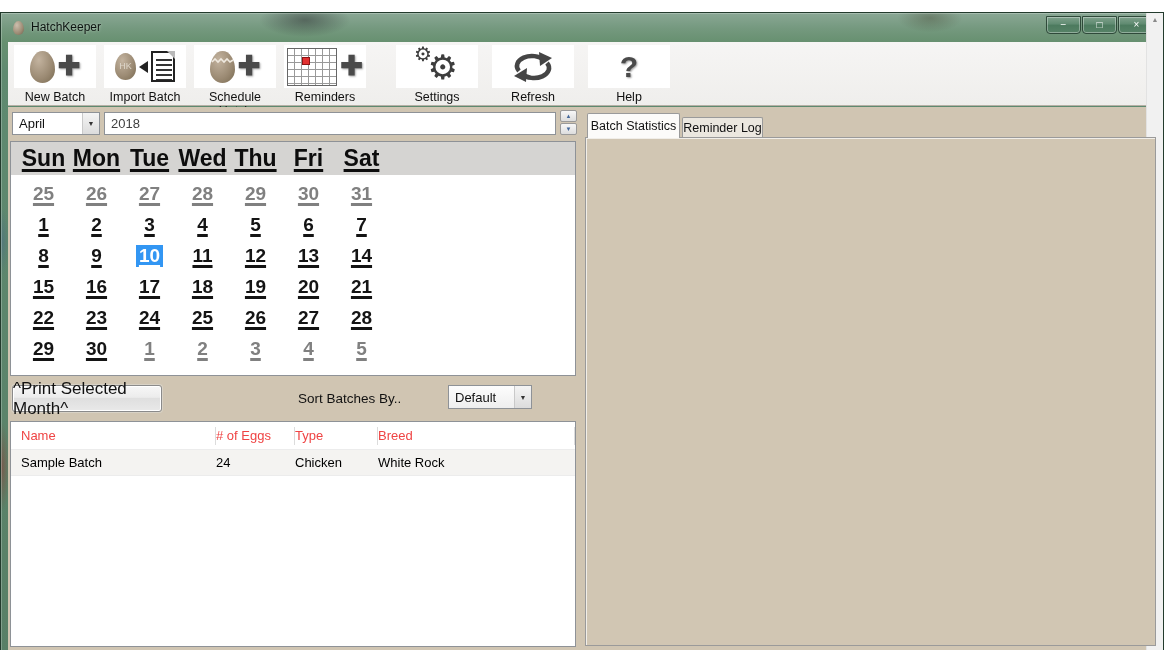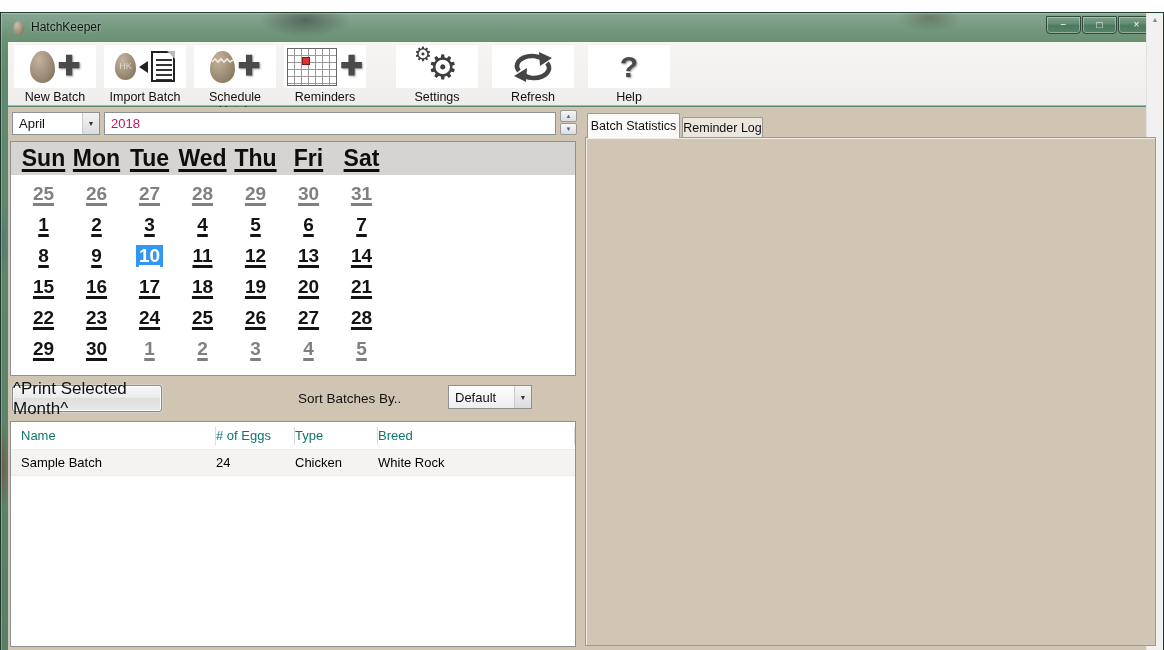--- a/index.html
+++ b/index.html
@@ -55,42 +55,42 @@
   .gears .g1 { position:absolute; right:2px; top:2px; font-size:34px; color:#3d3d3d; line-height:38px; }
   .gears .g2 { position:absolute; left:0px; top:-4px; font-size:20px; color:#3d3d3d; }
   .qmark { font-size:30px; font-weight:bold; color:#4a4a4a; text-shadow:1px 1px 2px rgba(0,0,0,.4); }
   
   .main-bg { position:absolute; left:8px; top:95px; width:1148px; height:545px; background:#d0c5b2; }
   
   .combo { position:absolute; background:#fff; border:1px solid #8e9297; display:flex; align-items:center; font-size:13px; color:#111; padding-left:6px; cursor:default; }
   .combo .cval { flex:1; white-space:pre; }
   .combo .carrow { width:17px; height:100%; display:flex; align-items:center; justify-content:center;
     background:linear-gradient(180deg,#f4f4f4,#dcdcdc); border-left:1px solid #c9c9c9; font-size:7px; color:#333; flex:none;}
-  .textfield { position:absolute; background:#fff; border:1px solid #8e9297; font-size:13px; color:#be185d; padding:3px 6px 0; }
+  .textfield { position:absolute; background:#fff; border:1px solid #8e9297; font-size:13px; color:#404040; padding:3px 6px 0; }
   .spin-stack { position:absolute; display:flex; flex-direction:column; gap:1px; }
   .spin-btn { width:17px; height:12px; background:linear-gradient(180deg,#f7f7f7,#ddd); border:1px solid #9a9a9a; border-radius:2px;
     font-size:6px; color:#44689b; display:flex; align-items:center; justify-content:center; line-height:1; }
   .calendar { position:absolute; left:10px; top:129px; width:566px; height:235px; background:#fff; border:1px solid #8e9297; }
   .cal-header { height:33px; background:#d5d4d2; display:flex; align-items:center; padding-left:6px; }
   .cal-dow { width:53px; text-align:center; font-size:23px; font-weight:bold; color:#0d0d0d;
     text-decoration:underline; text-decoration-thickness:3px; text-underline-offset:3px; }
   .cal-grid { display:grid; grid-template-columns:repeat(7,53px); margin-left:6px; margin-top:3px; }
   .cal-day { height:31px; display:flex; align-items:center; justify-content:center; font-size:19px; font-weight:bold; color:#141414;
     text-decoration:underline; text-decoration-thickness:2.5px; text-underline-offset:3px; cursor:default; }
   .cal-day.muted { color:#808080; }
   .cal-day.selected { color:#fff; }
   .cal-day.selected .dnum { background:#3296f3; padding:0 3px; }
   .btn { background:linear-gradient(180deg,#f7f7f7 0%,#ececec 45%,#dfdfdf 50%,#e9e9e9 100%);
     border:1px solid #8a8a8a; border-radius:3px; box-shadow:inset 0 0 0 1px #fbfbfb; font-size:17px; color:#111;
     display:flex; align-items:center; justify-content:center; cursor:default; }
   .print-btn { position:absolute; left:12px; top:373px; width:150px; height:27px; box-shadow:inset 0 0 0 1px #fff,0 0 0 1px #d8d2c6; }
   .sort-label { position:absolute; left:298px; top:379px; font-size:13.5px; color:#111; }
   .batch-table { position:absolute; left:10px; top:409px; width:566px; height:226px; background:#fff; border:1px solid #8e9297; font-size:13px; }
   .bt-header { display:flex; height:28px; align-items:center; border-bottom:1px solid #ececec; }
-  .bt-header .th { height:18px; line-height:18px; border-right:1px solid #dcdcdc; color:#0f766e; }
+  .bt-header .th { height:18px; line-height:18px; border-right:1px solid #dcdcdc; color:#ef4444; }
   .bt-row { display:flex; height:26px; align-items:center; background:#f4f3f1; border-bottom:1px solid #ececec; }
   .c0 { width:205px; padding-left:10px; } .c1 { width:79px; } .c2 { width:83px; } .c3 { flex:1; }
   
   .tab { position:absolute; border:1px solid #9a9a9a; border-bottom:none; border-radius:2px 2px 0 0; font-size:12.5px; color:#111;
     display:flex; align-items:center; justify-content:center; cursor:default; }
   .tab.active { left:587px; top:101px; width:93px; height:25px; background:#fcfbf9; z-index:3; }
   .tab.inactive { left:682px; top:105px; width:81px; height:21px; background:#ebe7df; z-index:1; }
   .stats-panel { position:absolute; left:585px; top:125px; width:571px; height:509px; background:#d1c6b3; border:1px solid #9a9a9a;
     box-shadow:inset 1px 1px 0 rgba(255,255,255,.7); z-index:2; }
   .sep { position:absolute; left:593px; width:555px; height:2px; border-top:1px solid #aca391; border-bottom:1px solid #f3eee4; }

